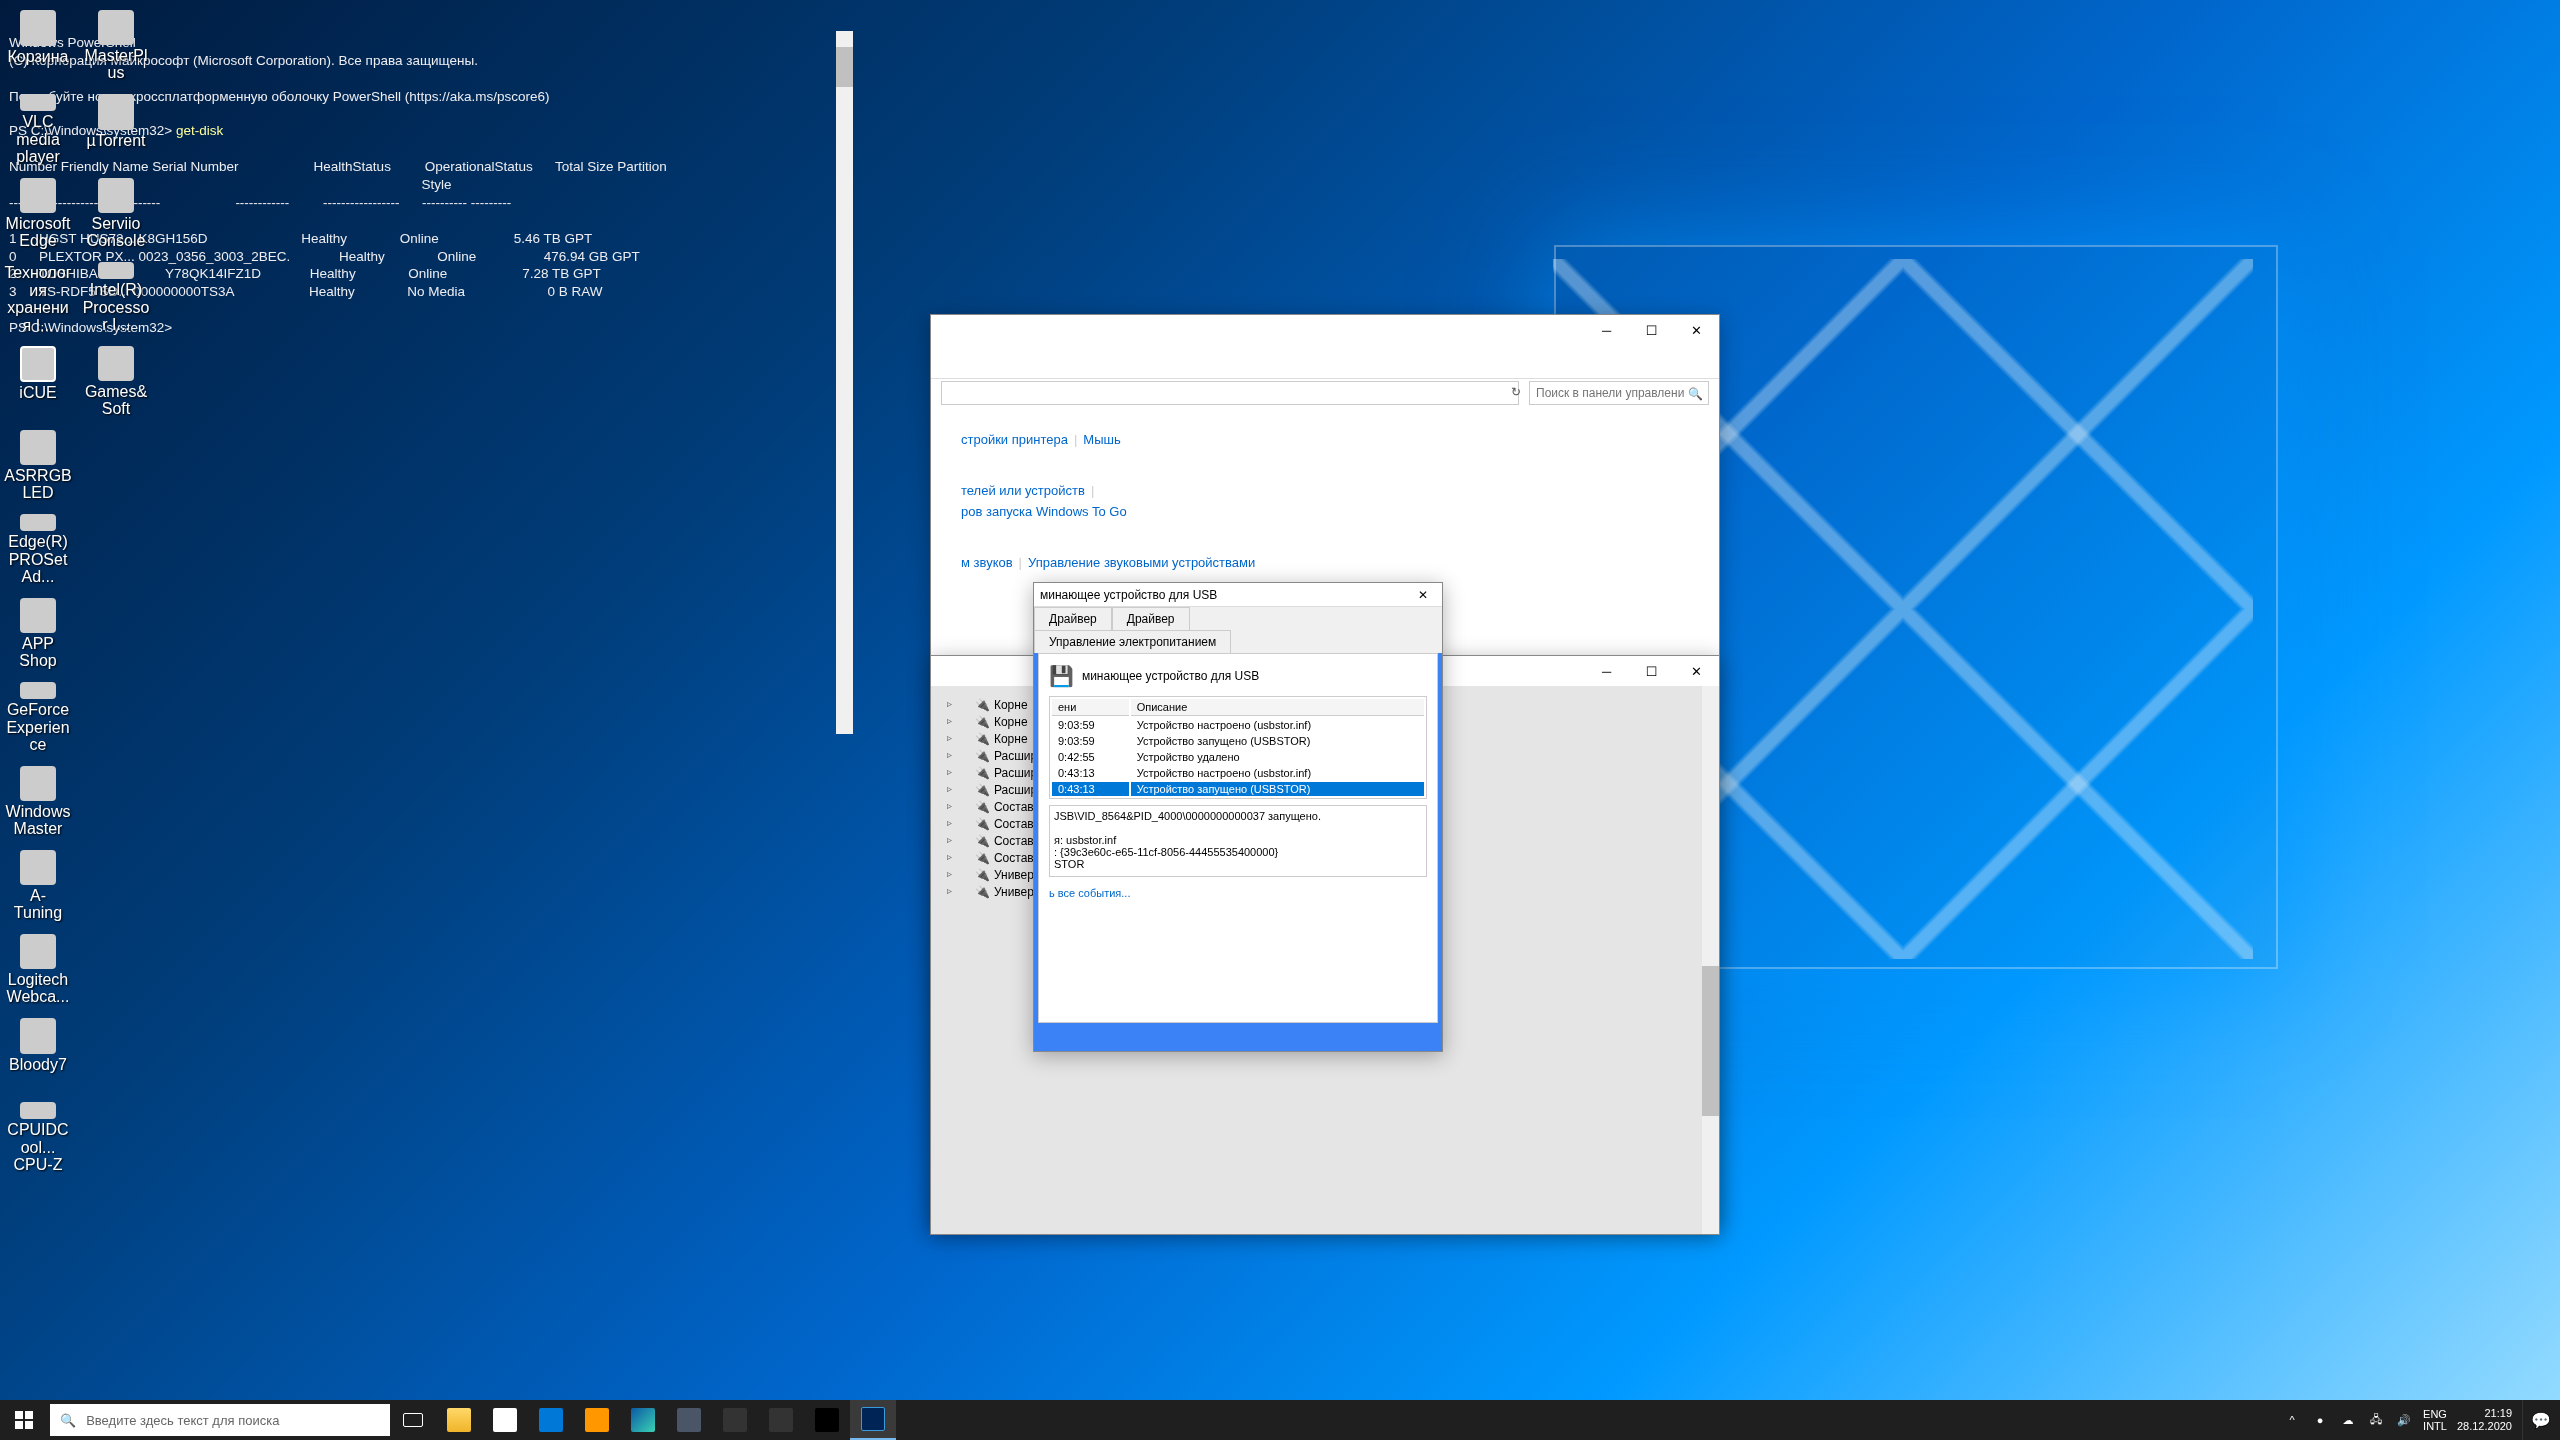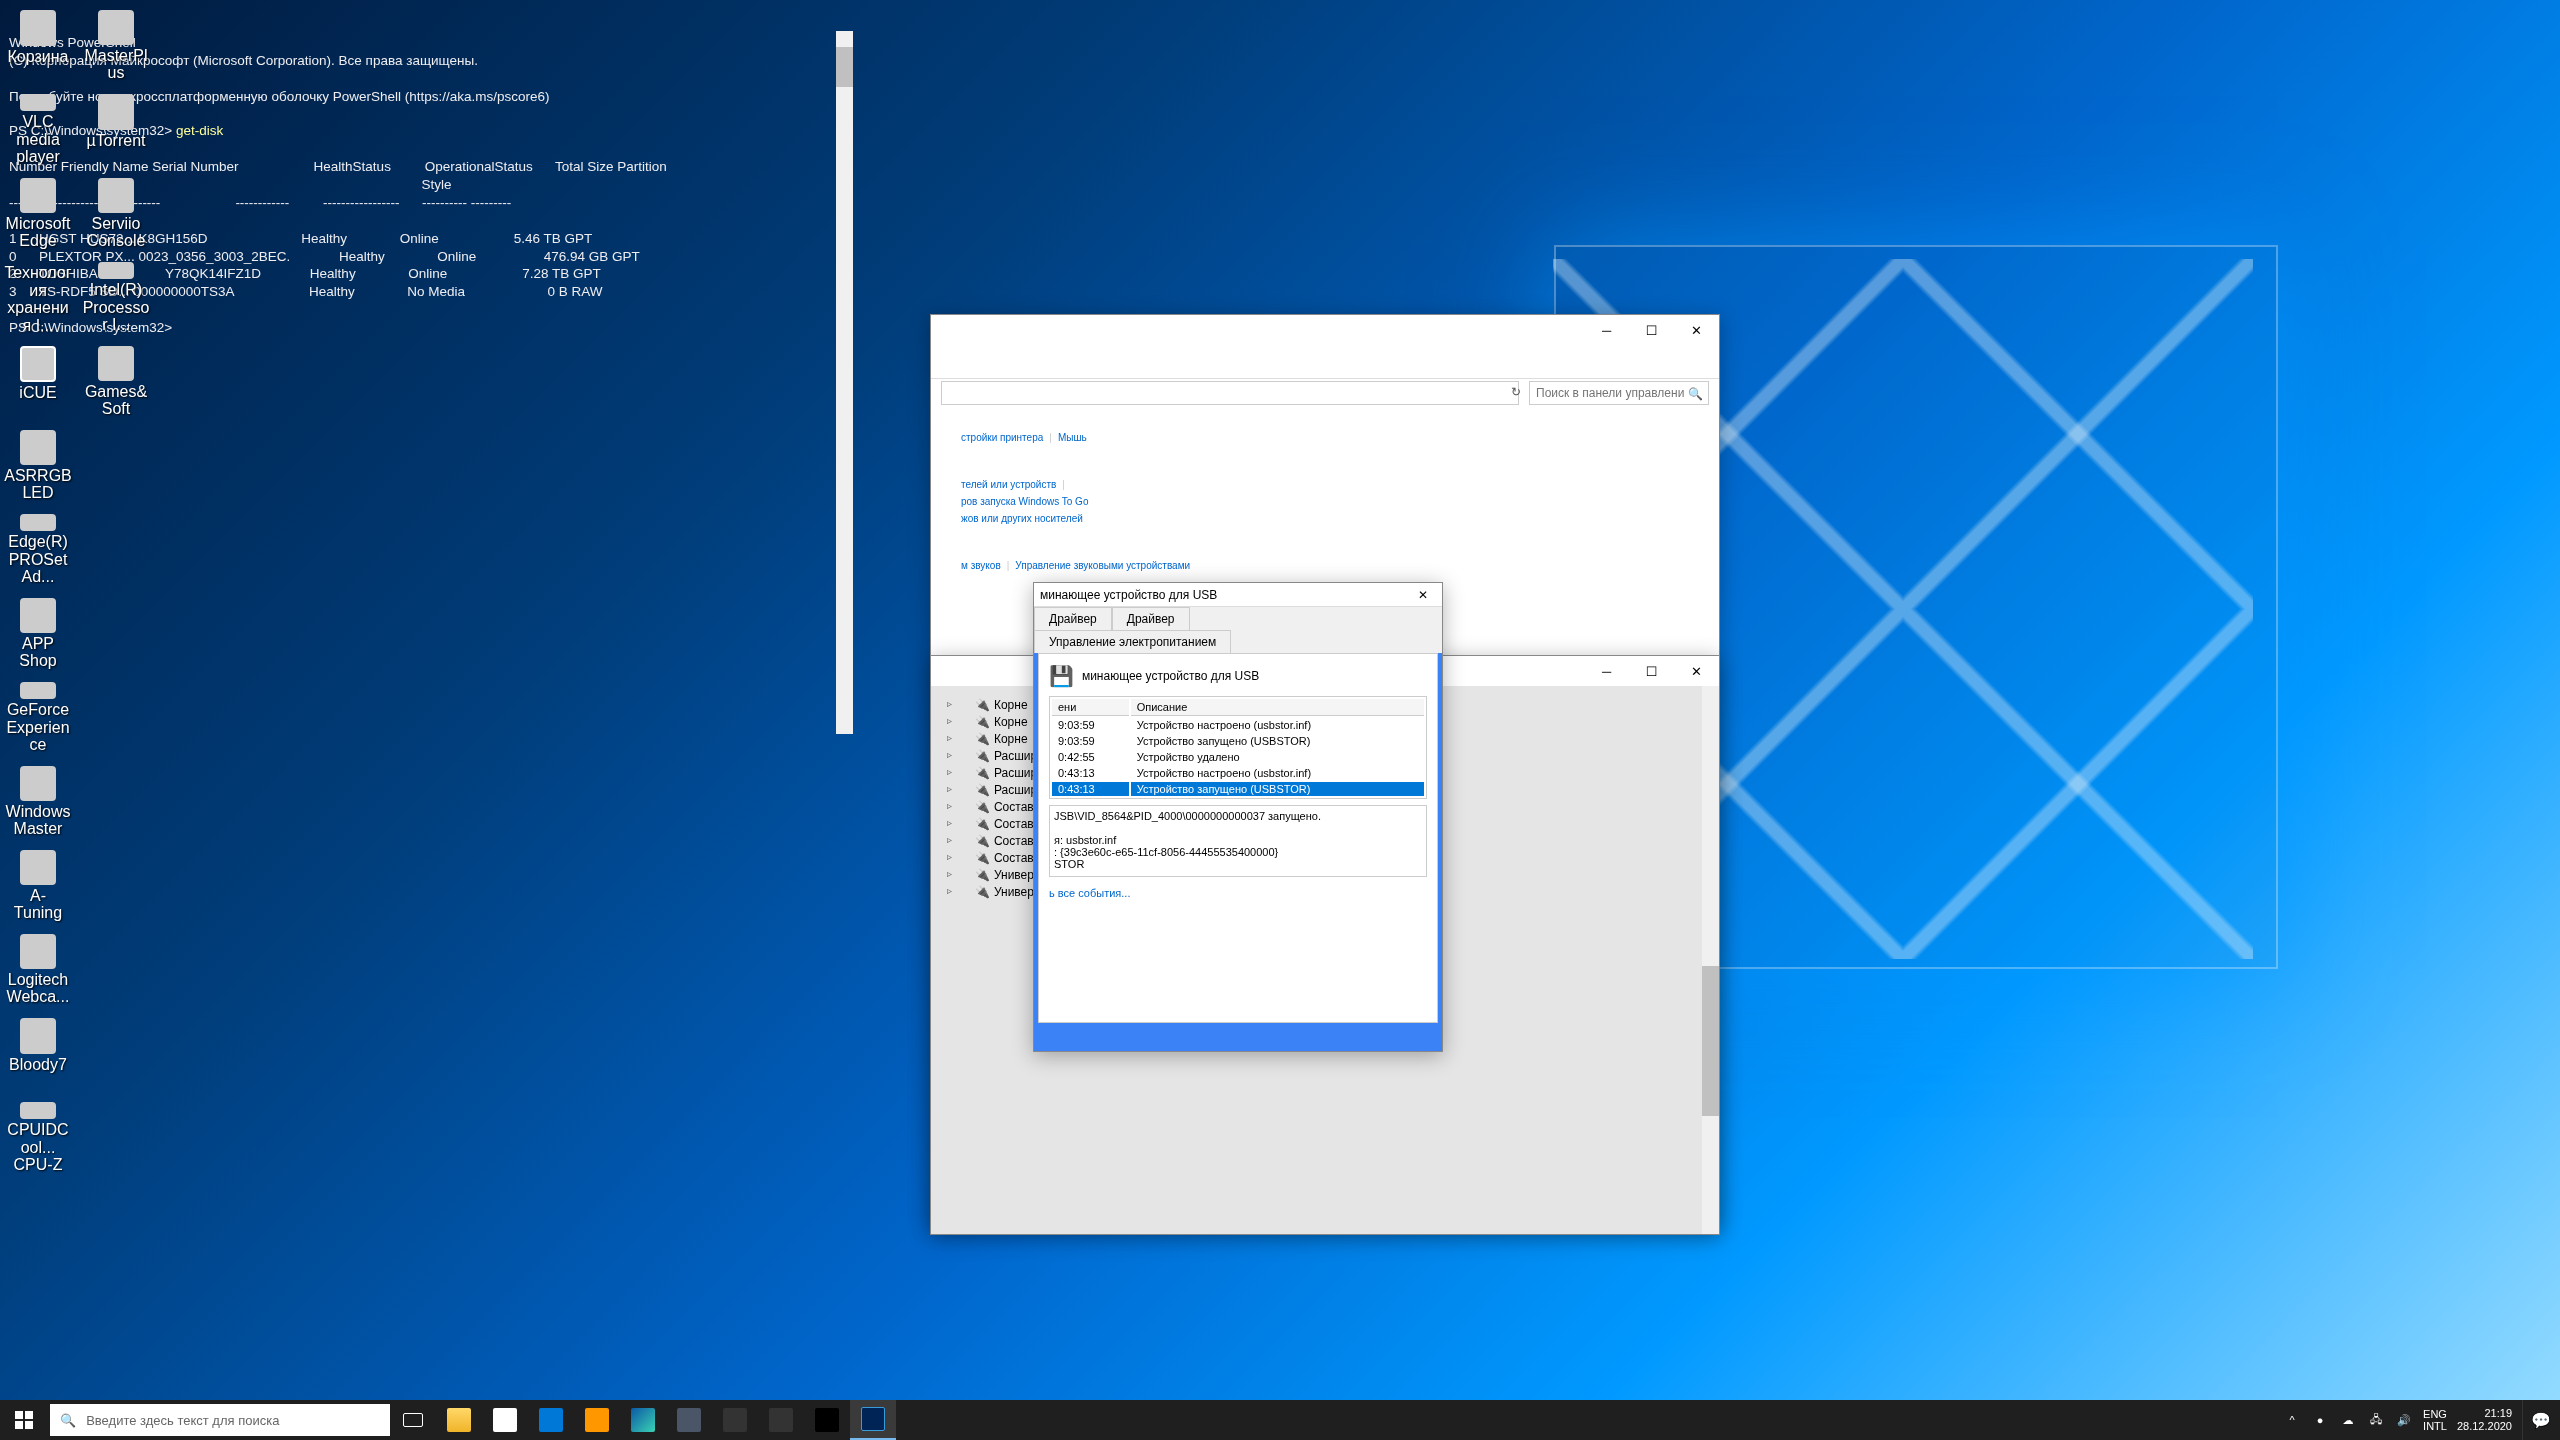--- a/index.html
+++ b/index.html
@@ -24,21 +24,21 @@
 .ps-title { height:30px; background:#fff; color:#000; display:flex; align-items:center; padding-left:6px; font-size:12px; }
 .ps-title .ps-icon { width:16px; height:16px; background:#012456; margin-right:6px; display:inline-block; }
 .ps-title .controls { margin-left:auto; display:flex; }
 .ps-body { padding:4px 8px; font-family:Consolas,'Courier New',monospace; font-size:13.5px; color:#eeedf0; line-height:1.25; white-space:pre; overflow:hidden; position:relative; height:calc(100% - 30px); }
 .ps-body .cmd { color:#ffff99; }
 .ps-scroll { position:absolute; right:0; top:0; width:17px; height:100%; background:#f0f0f0; }
 .ps-scroll .thumb { background:#c0c0c0; height:40px; margin-top:16px; }
 
 
 .cp-window { left:930px; top:314px; width:790px; height:910px; z-index:3; }
-.cp-body { padding:20px 30px; font-size:10px; color:#0066cc; }
+.cp-body { padding:20px 30px; font-size:13px; color:#0066cc; }
 .cp-body a { color:#0066cc; text-decoration:none; display:inline-block; margin:3px 0; }
 .cp-sep { color:#ccc; margin:0 6px; }
 .cp-search { position:absolute; top:36px; right:10px; width:180px; height:24px; border:1px solid #ccc; font-size:12px; padding:2px 24px 2px 6px; }
 .cp-nav { position:absolute; top:36px; left:10px; right:200px; height:24px; border:1px solid #ccc; }
 
 
 .dm-window { left:930px; top:655px; width:790px; height:580px; z-index:4; }
 .dm-tree { padding:10px 16px; font-size:12px; background:#e5e5e5; height:calc(100% - 30px); overflow:auto; position:relative; }
 .dm-item { padding:1.5px 0 1.5px 28px; position:relative; }
 .dm-item::before { content:'▹'; position:absolute; left:0; font-size:10px; color:#666; }
@@ -202,21 +202,20 @@
   <div style="position:relative;height:34px;border-bottom:1px solid #ddd">
     <div class="cp-nav"></div>
     <span style="position:absolute;top:40px;right:198px;font-size:12px;color:#555">↻</span>
     <input class="cp-search" placeholder="Поиск в панели управления" style="">
     <span style="position:absolute;top:42px;right:16px;font-size:12px;color:#555">🔍</span>
   </div>
   <div class="cp-body">
     <div style="margin-top:30px"><a>стройки принтера</a><span class="cp-sep">|</span><a>Мышь</a></div>
     <div style="margin-top:30px"><a>телей или устройств</a><span class="cp-sep">|</span></div>
     <div><a>ров запуска Windows To Go</a></div>
-    <div><a>жов или других носителей</a></div>
     <div style="margin-top:30px"><a>м звуков</a><span class="cp-sep">|</span><a>Управление звуковыми устройствами</a></div>
   </div>
 </div>
 
 <div class="window dm-window">
   <div class="titlebar">
     <span></span>
     <div class="controls">
       <div class="ctrl">─</div>
       <div class="ctrl">☐</div>

